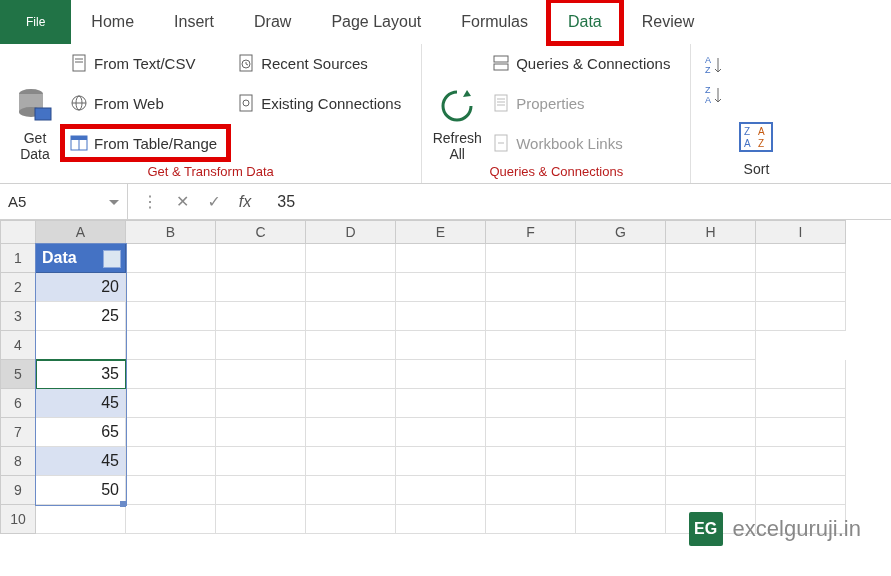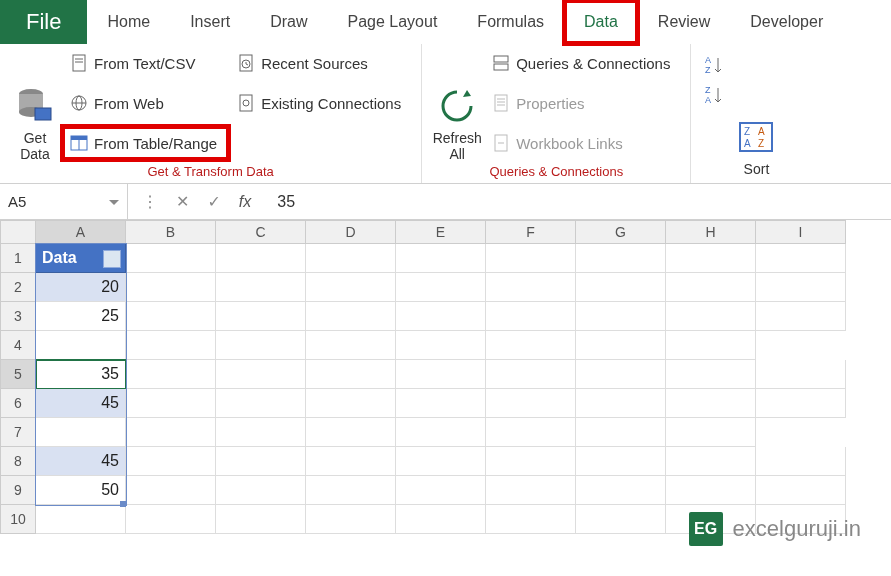--- a/index.html
+++ b/index.html
@@ -1,21 +1,21 @@
 <!DOCTYPE html>
 <html><head>
 <meta charset="utf-8">
 <style>
   * { box-sizing: border-box; margin: 0; padding: 0; font-family: "Segoe UI", Arial, sans-serif; }
   body { background: #fff; width: 891px; height: 576px; overflow: hidden; position: relative; }
   
   
   .tab-row { display: flex; height: 44px; background: #fff; }
   .tab { padding: 0 20px; display: flex; align-items: center; font-size: 16px; color: #444; cursor: pointer; position: relative; }
-  .tab.file { background: #217346; color: #fff; padding: 0 26px; font-size: 22px; }
+  .tab.file { background: #217346; color: #fff; padding: 0 26px; font-size: 12px; }
   .tab.active { color: #217346; }
   .tab.highlight-red { outline: 5px solid #e00000; outline-offset: -3px; }
   
   
   .ribbon { display: flex; height: 140px; border-bottom: 1px solid #d0d0d0; }
   .group { display: flex; flex-direction: column; border-right: 1px solid #e0e0e0; padding: 4px 8px 2px; }
   .group-body { flex: 1; display: flex; }
   .group-label { text-align: center; font-size: 13px; color: #b91c1c; padding: 2px 0; }
   
   .big-btn { display: flex; flex-direction: column; align-items: center; justify-content: flex-end; width: 54px; padding: 4px 4px 0; cursor: pointer; }
@@ -61,21 +61,20 @@
 
 <div class="tab-row">
   <div class="tab file">File</div>
   <div class="tab">Home</div>
   <div class="tab">Insert</div>
   <div class="tab">Draw</div>
   <div class="tab">Page Layout</div>
   <div class="tab">Formulas</div>
   <div class="tab active highlight-red">Data</div>
   <div class="tab">Review</div>
-  <div class="tab">Developer</div>
 </div>
 
 <div class="ribbon">
 
   <div class="group">
     <div class="group-body">
       <div class="big-btn">
         <svg class="big-icon" viewBox="0 0 40 40">
           <ellipse cx="16" cy="8" rx="12" ry="5" fill="#888"></ellipse>
           <rect x="4" y="8" width="24" height="18" fill="#aaa"></rect>
@@ -291,20 +290,21 @@
       <div class="cell"></div>
       <div class="cell"></div>
       <div class="cell"></div>
       <div class="cell"></div>
       <div class="cell"></div>
       <div class="cell"></div>
       <div class="cell"></div>
     </div>
   <div class="row">
       <div class="rh">7</div>
+      <div class="cell">65</div>
       <div class="cell"></div>
       <div class="cell"></div>
       <div class="cell"></div>
       <div class="cell"></div>
       <div class="cell"></div>
       <div class="cell"></div>
       <div class="cell"></div>
       <div class="cell"></div>
     </div>
   <div class="row">

